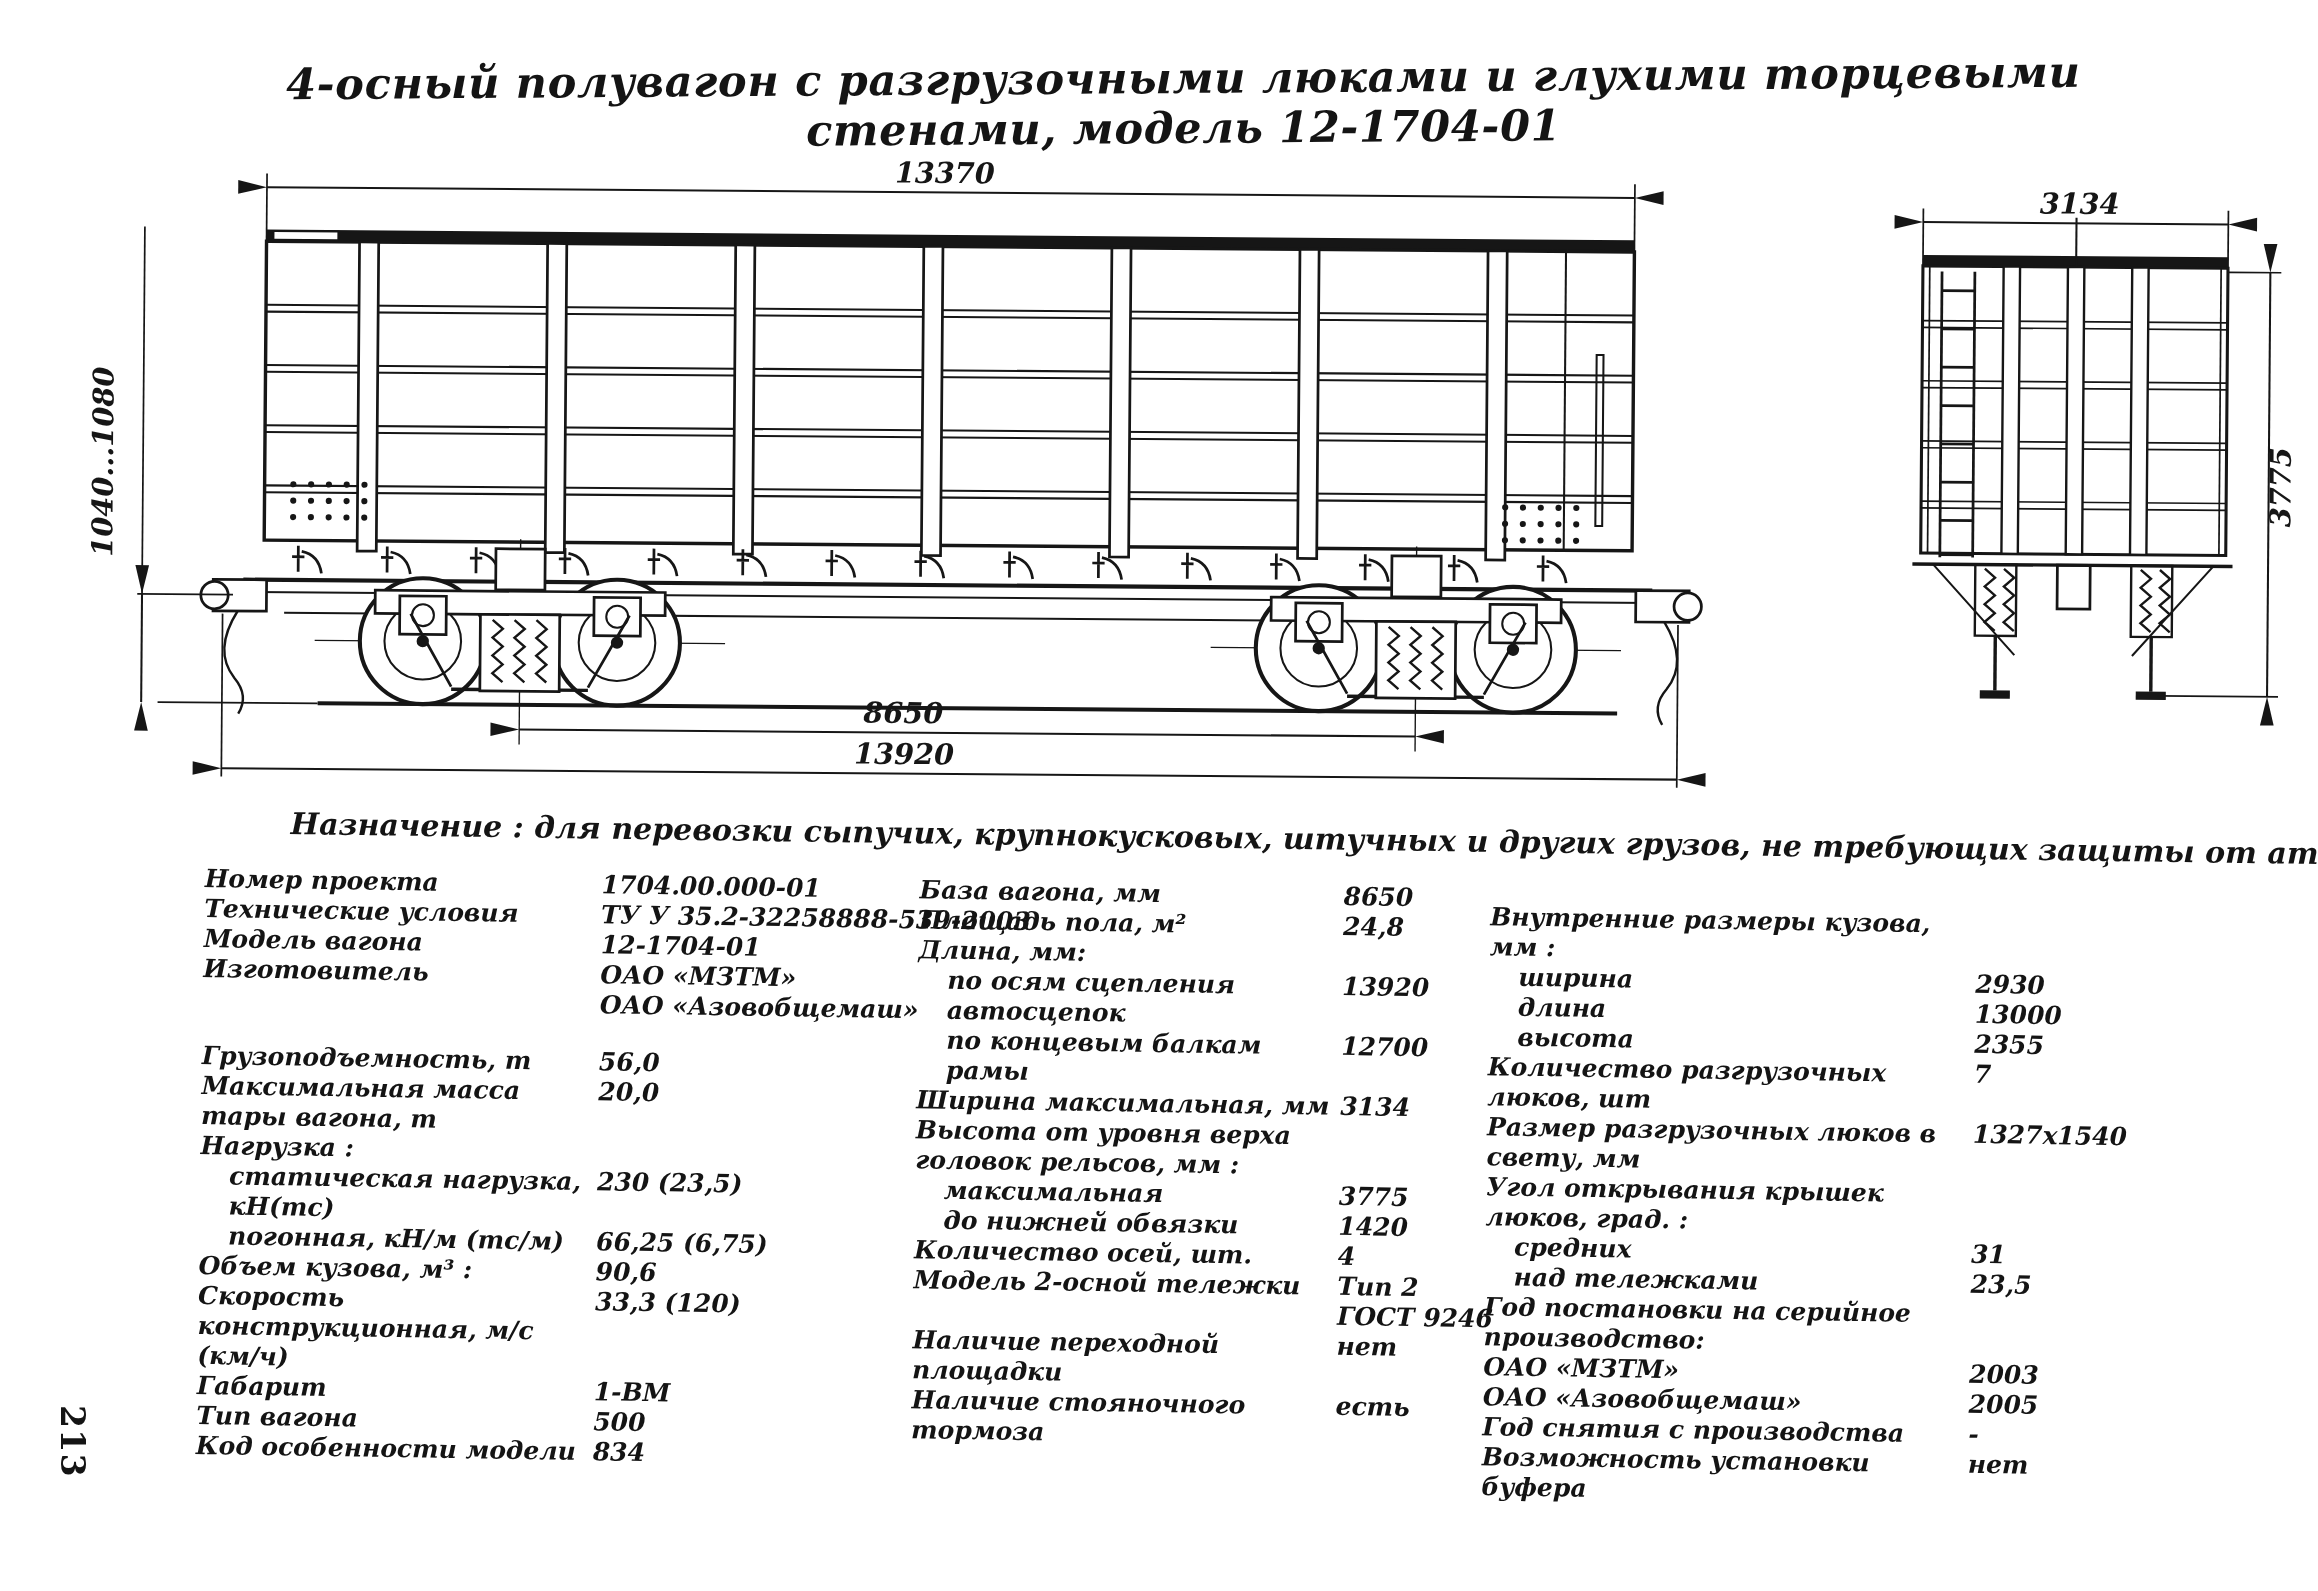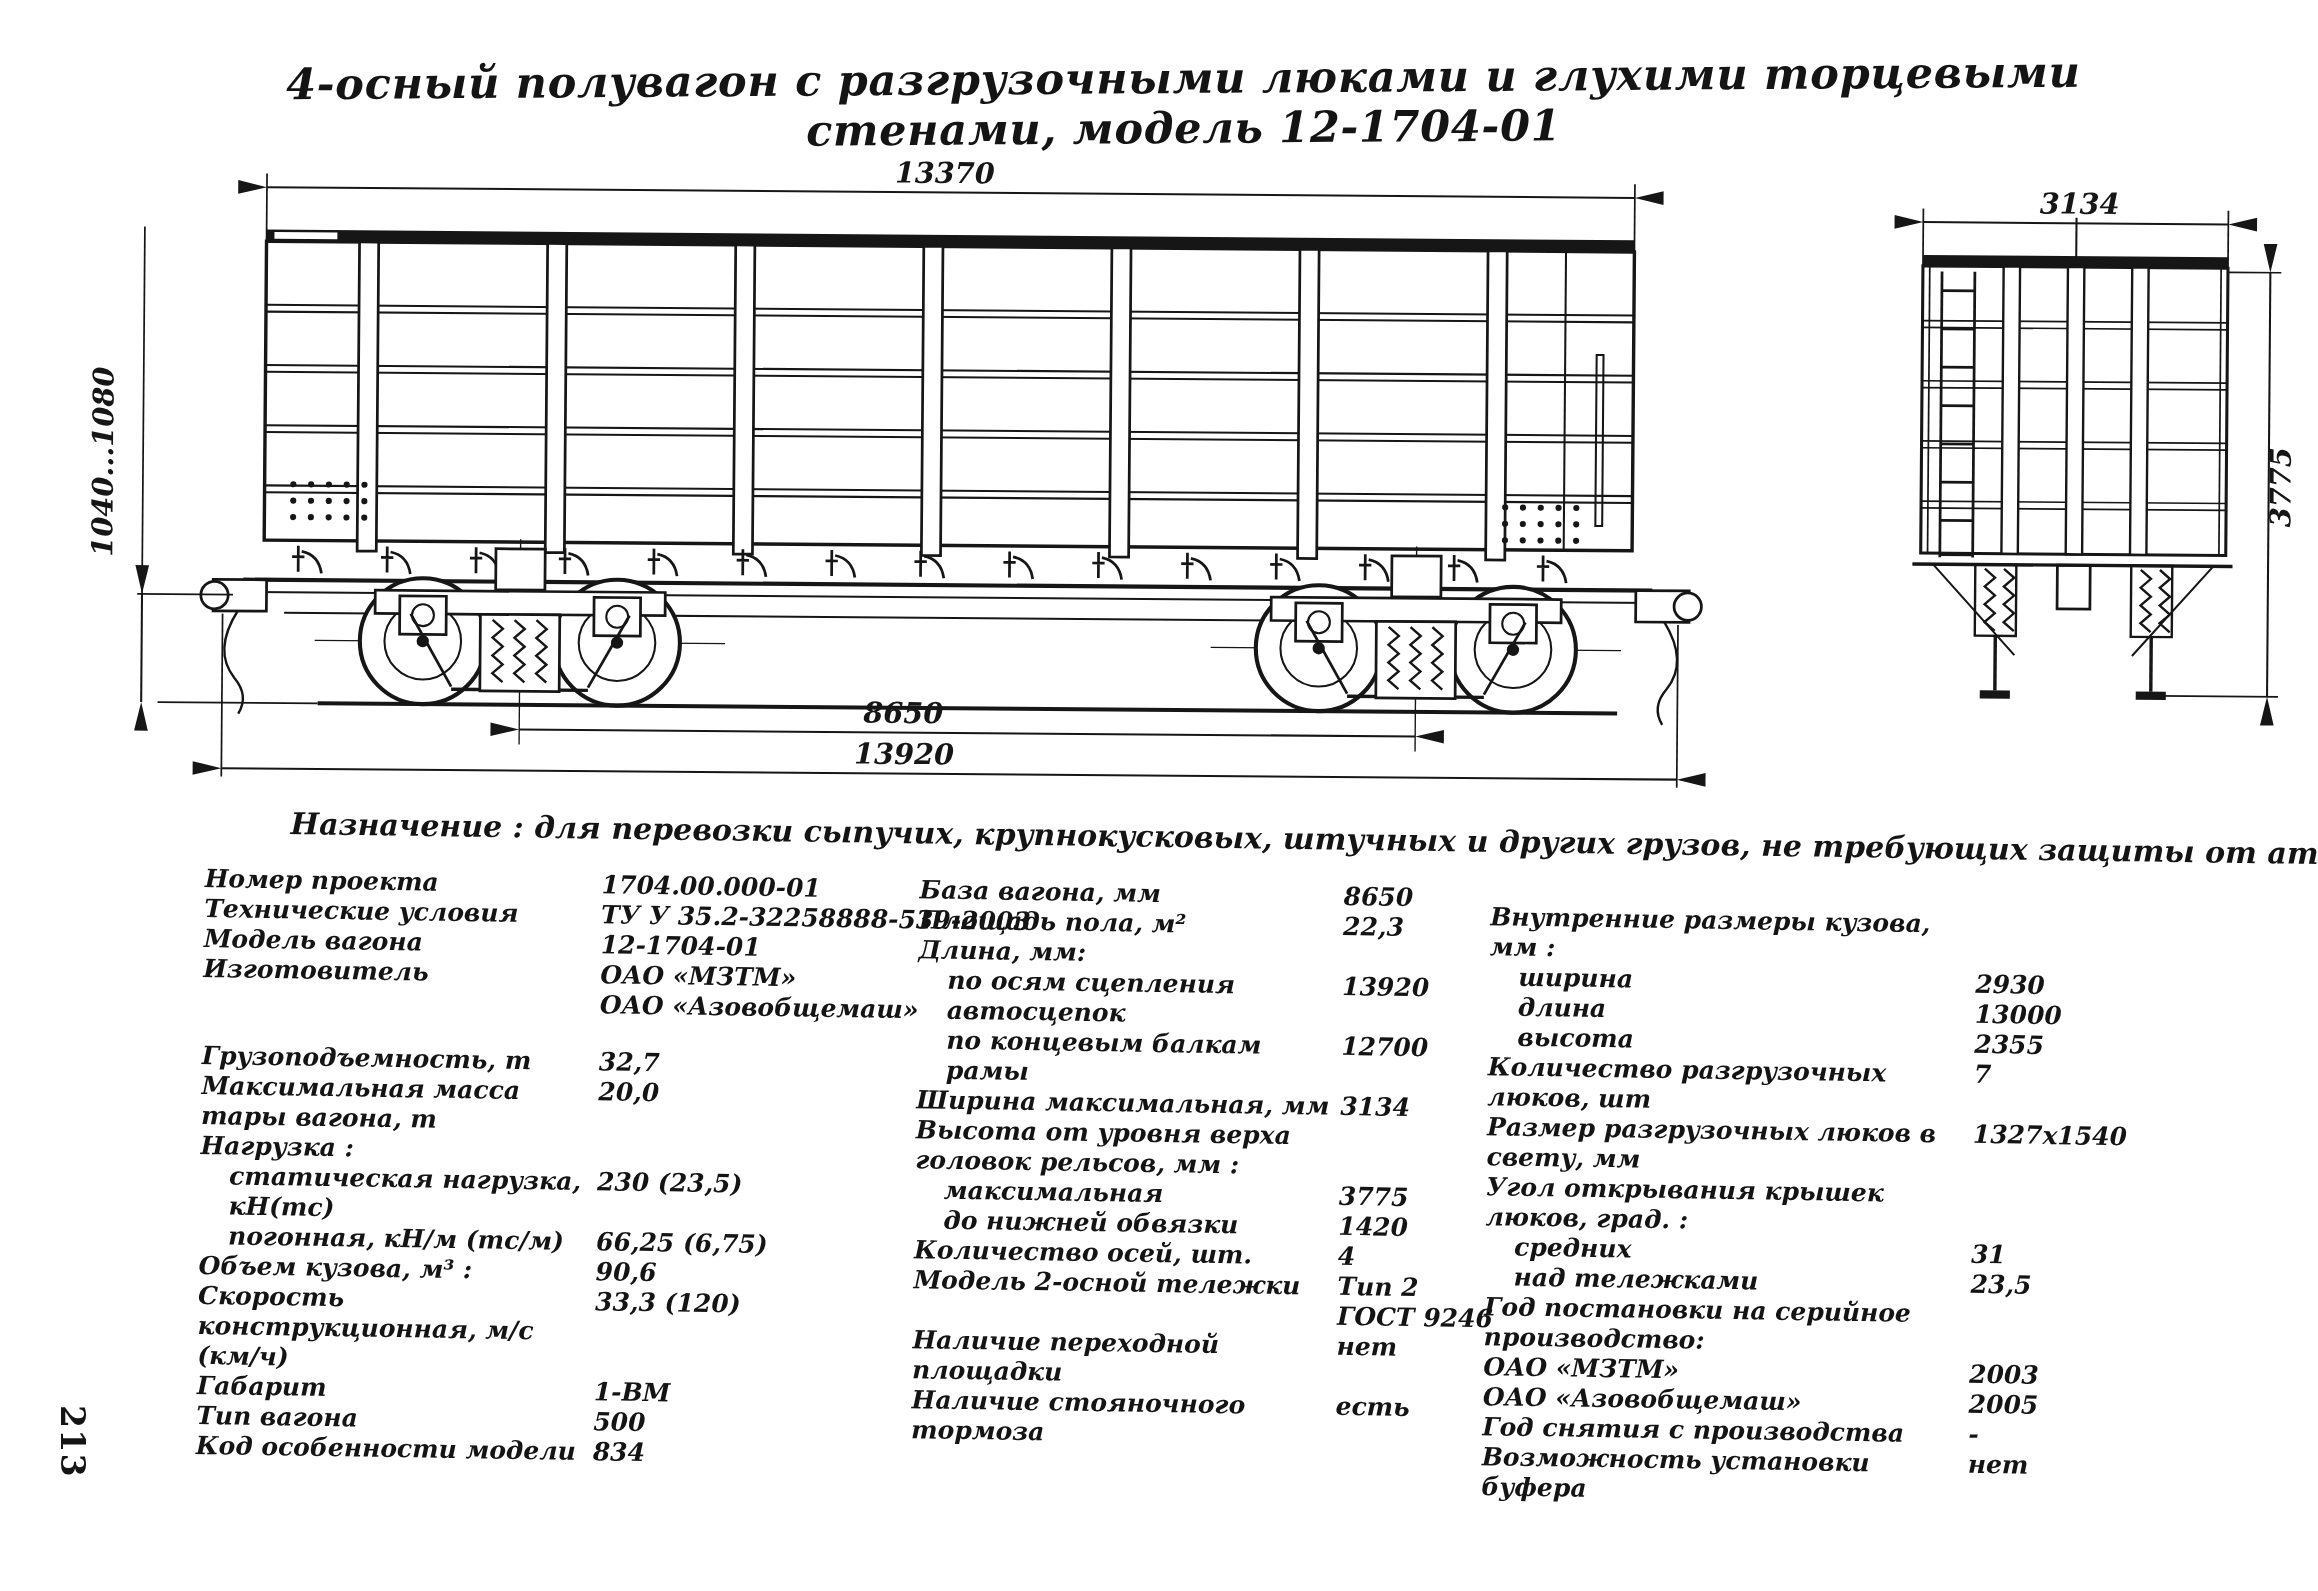--- a/index.html
+++ b/index.html
@@ -245,21 +245,21 @@
         <div class="spec-row">
           <span class="spec-label"></span>
           <span class="spec-value">ОАО «Азовобщемаш»</span>
         </div>
         <div class="spec-row blank">
           <span class="spec-label"></span>
           <span class="spec-value"></span>
         </div>
         <div class="spec-row">
           <span class="spec-label">Грузоподъемность, т</span>
-          <span class="spec-value">32,7</span>
+          <span class="spec-value">56,0</span>
         </div>
         <div class="spec-row">
           <span class="spec-label">Максимальная масса тары вагона, т</span>
           <span class="spec-value">20,0</span>
         </div>
         <div class="spec-row">
           <span class="spec-label">Нагрузка :</span>
           <span class="spec-value"></span>
         </div>
         <div class="spec-row">
@@ -291,21 +291,21 @@
           <span class="spec-value">834</span>
         </div>
       </div>
     <div class="spec-col c2">
         <div class="spec-row">
           <span class="spec-label">База вагона, мм</span>
           <span class="spec-value">8650</span>
         </div>
         <div class="spec-row">
           <span class="spec-label">Площадь пола, м²</span>
-          <span class="spec-value">22,3</span>
+          <span class="spec-value">24,8</span>
         </div>
         <div class="spec-row">
           <span class="spec-label">Длина, мм:</span>
           <span class="spec-value"></span>
         </div>
         <div class="spec-row">
           <span class="spec-label indent">по осям сцепления автосцепок</span>
           <span class="spec-value">13920</span>
         </div>
         <div class="spec-row">

